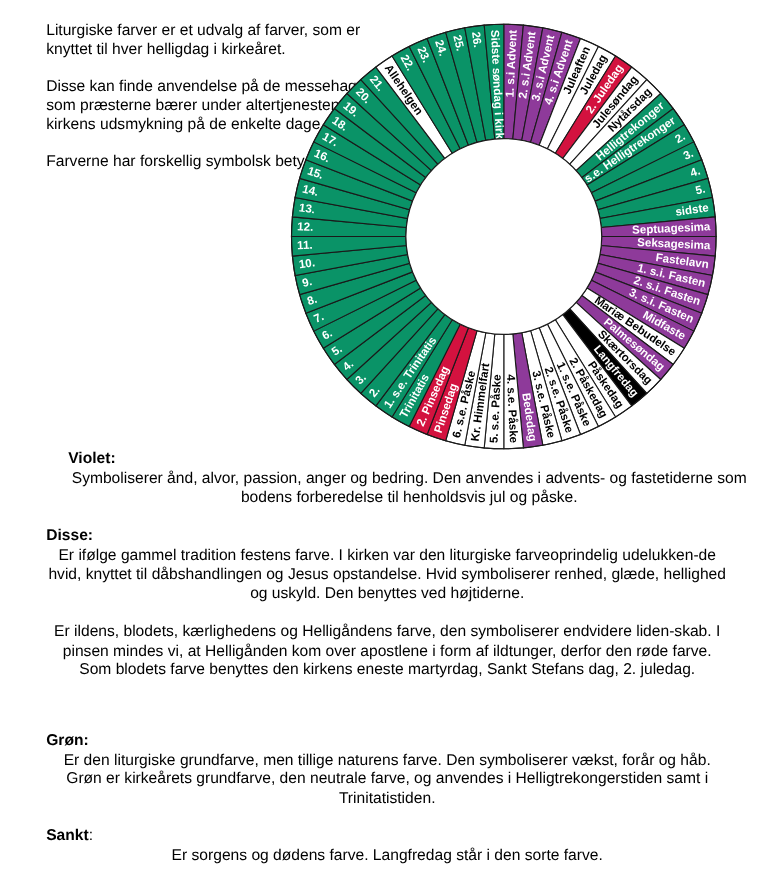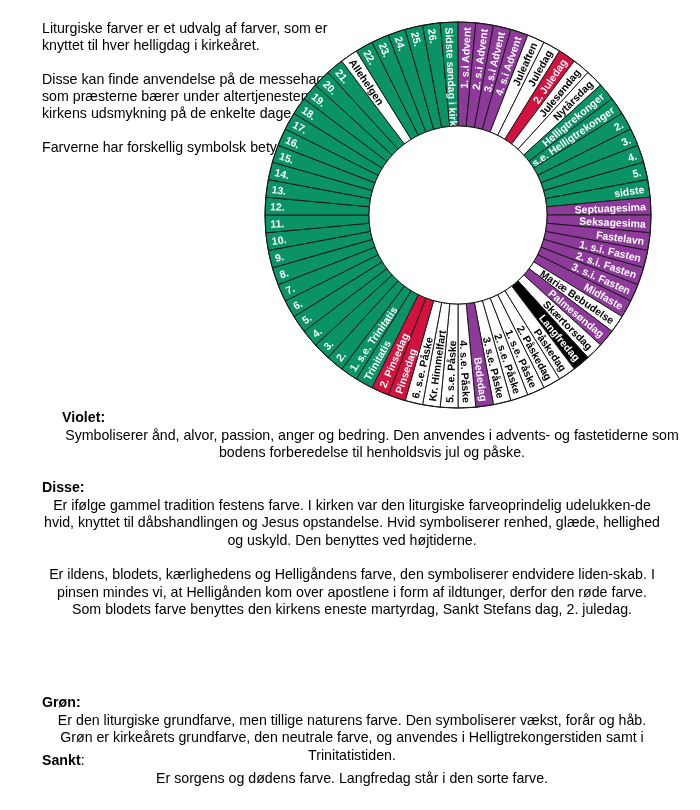--- a/index.html
+++ b/index.html
@@ -171,20 +171,20 @@
   <h2><span>Violet</span><span>:</span></h2>
   <p>Symboliserer ånd, alvor, passion, anger og bedring. Den anvendes i advents- og fastetiderne som bodens forberedelse til henholdsvis jul og påske.</p>
 </div>
 <div class="section" style="top:479px;">
   <h2><span>Disse</span><span>:</span></h2>
   <p>Er ifølge gammel tradition festens farve. I kirken var den liturgiske farveoprindelig udelukken-de hvid, knyttet til dåbshandlingen og Jesus opstandelse. Hvid symboliserer renhed, glæde, hellighed og uskyld. Den benyttes ved højtiderne.</p>
 </div>
 <div class="section" style="top:566px;">
   <p>Er ildens, blodets, kærlighedens og Helligåndens farve, den symboliserer endvidere liden-skab. I pinsen mindes vi, at Helligånden kom over apostlene i form af ildtunger, derfor den røde farve. Som blodets farve benyttes den kirkens eneste martyrdag, Sankt Stefans dag, 2. juledag.</p>
 </div>
-<div class="section" style="top:694px;">
+<div class="section" style="top:665px;">
   <h2><span>Grøn</span><span>:</span></h2>
   <p>Er den liturgiske grundfarve, men tillige naturens farve. Den symboliserer vækst, forår og håb. Grøn er kirkeårets grundfarve, den neutrale farve, og anvendes i Helligtrekongerstiden samt i Trinitatistiden.</p>
 </div>
 <div class="section" style="top:752px;">
   <h2><span>Sankt</span><span class="colon">:</span></h2>
   <p>Er sorgens og dødens farve. Langfredag står i den sorte farve.</p>
 </div>
 
 </body></html>

